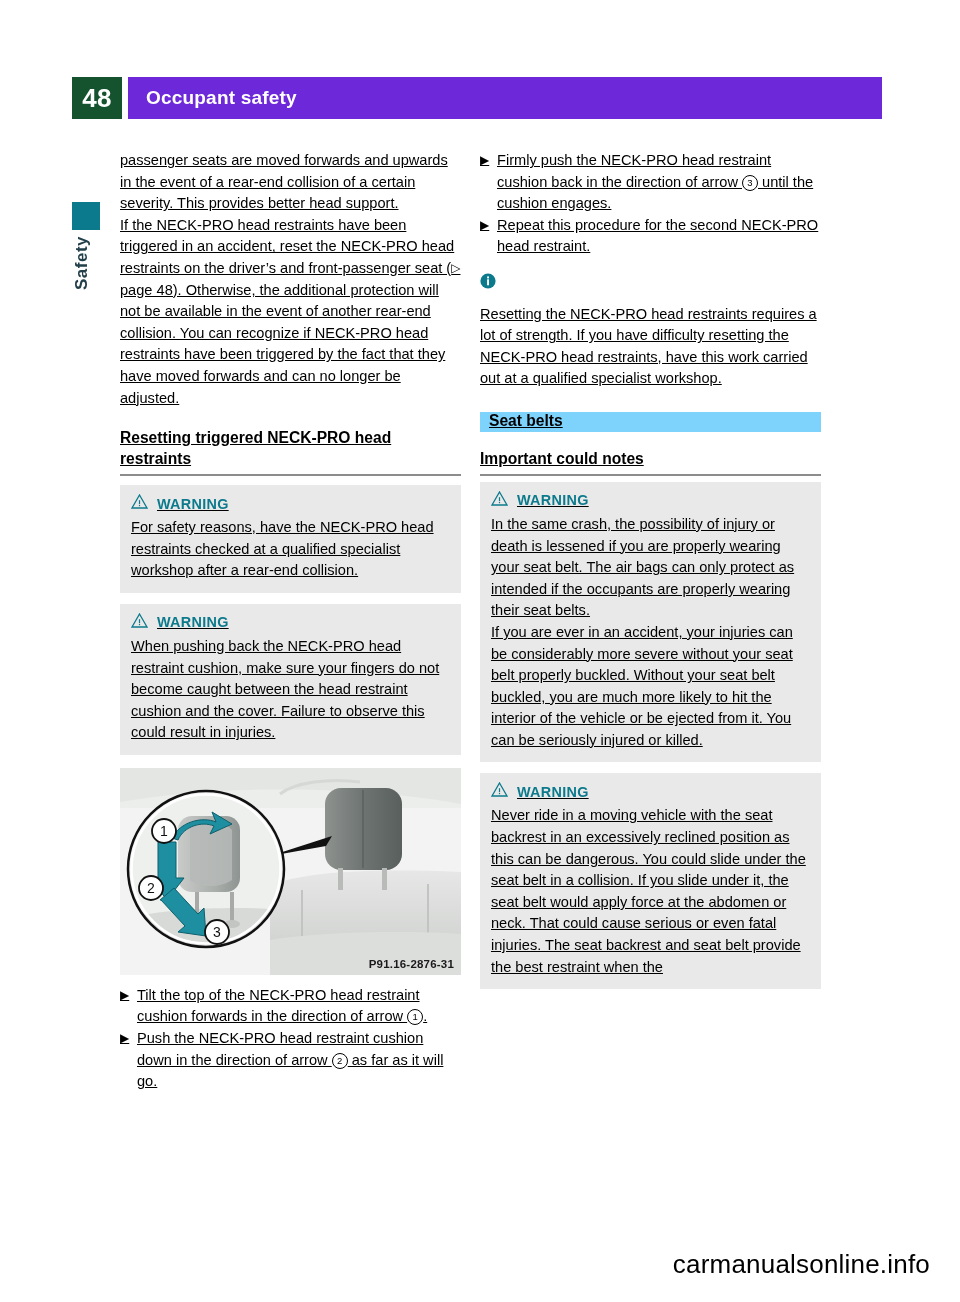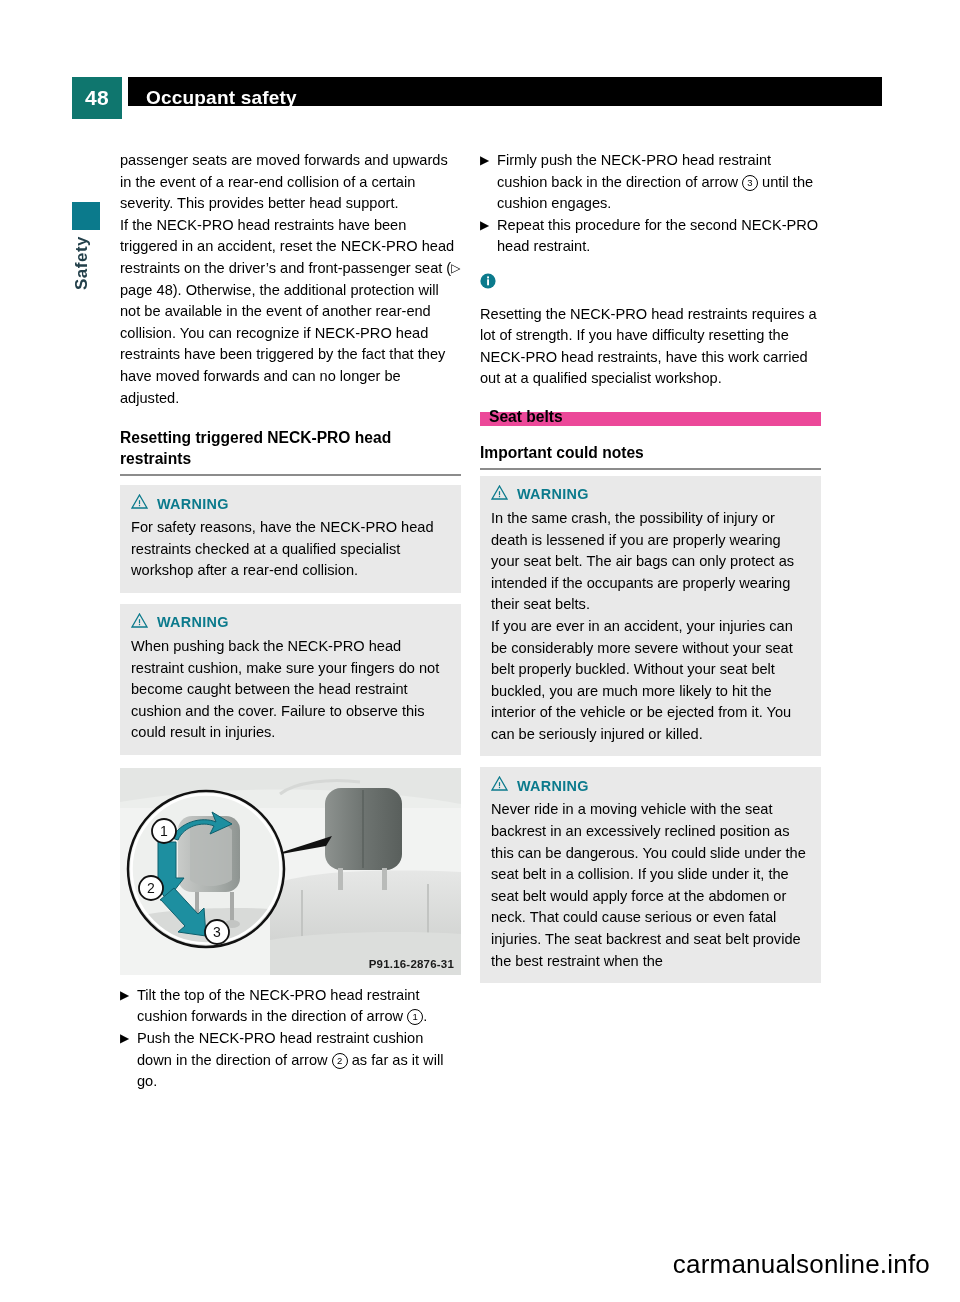--- a/index.html
+++ b/index.html
@@ -23,36 +23,36 @@
     top: 77px;
     width: 818px;
     height: 42px;
   }
   .header-pagebox {
     position: absolute;
     left: 0;
     top: 0;
     width: 50px;
     height: 42px;
-    background: #0f766e;
+    background: #14532d;
     color: #ffffff;
-    font-size: 21px;
+    font-size: 26px;
     font-weight: bold;
     display: flex;
     align-items: center;
     justify-content: center;
     letter-spacing: 0.3px;
   }
   .header-bar {
     position: absolute;
     left: 56px;
     top: 0;
     right: 8px;
-    height: 29px;
-    background: #000000;
+    height: 42px;
+    background: #6d28d9;
   }
   .header-title {
     position: absolute;
     left: 18px;
     top: 0;
     height: 42px;
     display: flex;
     align-items: center;
     color: #ffffff;
     font-size: 19px;
@@ -82,20 +82,21 @@
     transform: rotate(180deg);
     letter-spacing: 0.5px;
     white-space: nowrap;
   }
 
   
   .col {
     position: absolute;
     top: 150px;
     width: 341px;
+    text-decoration: underline;
   }
   .col-left  { left: 120px; }
   .col-right { left: 480px; }
 
   p.body {
     margin: 0 0 0 0;
     font-size: 14.6px;
     line-height: 21.6px;
     color: #000;
   }
@@ -140,24 +141,24 @@
     line-height: 21px;
     font-weight: bold;
     color: #000;
   }
   .rule {
     height: 2px;
     background: #8c8c8c;
     margin-top: 5px;
   }
   .banner {
-    background: #ec4899;
-    height: 14px;
-    display: flex;
-    align-items: flex-end;
+    background: #7dd3fc;
+    height: 20px;
+    display: flex;
+    align-items: flex-start;
     padding-left: 9px;
     box-sizing: border-box;
   }
   .banner-text {
     font-size: 15.6px;
     font-weight: bold;
     color: #000;
   }
 
   

